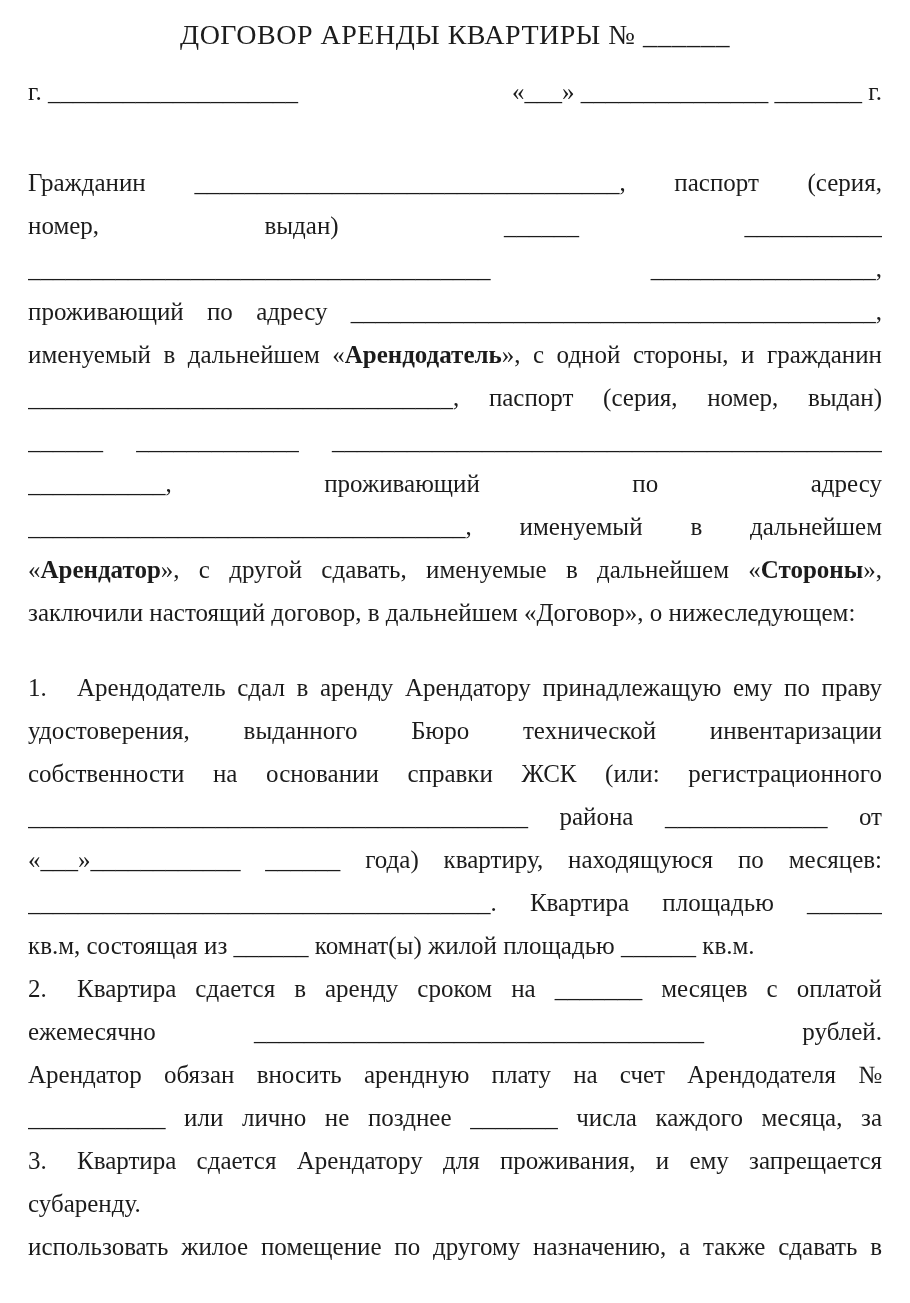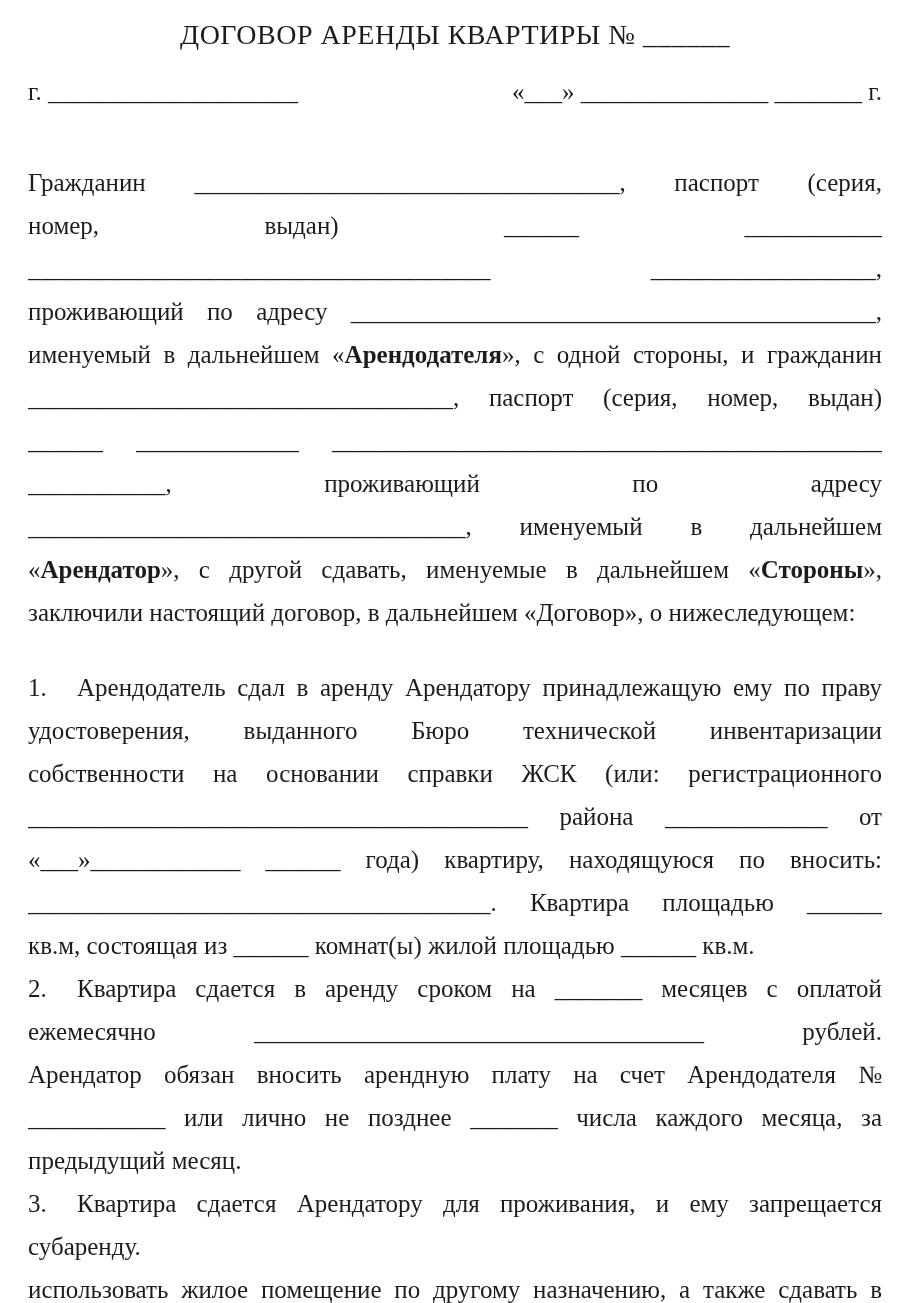--- a/index.html
+++ b/index.html
@@ -54,47 +54,46 @@
   <div class="dateline">
     <span>г. ____________________</span>
     <span>«___» _______________ _______ г.</span>
   </div>
 
   <div class="para">
     <div class="line">Гражданин __________________________________, паспорт (серия,</div>
     <div class="line">номер, выдан) ______ ___________</div>
     <div class="line">_____________________________________ __________________,</div>
     <div class="line">проживающий по адресу __________________________________________,</div>
-    <div class="line"><span>именуемый в дальнейшем «</span><b>Арендодателя</b><span>», с одной стороны, и гражданин</span></div>
+    <div class="line"><span>именуемый в дальнейшем «</span><b>Арендодатель</b><span>», с одной стороны, и гражданин</span></div>
     <div class="line">__________________________________, паспорт (серия, номер, выдан)</div>
     <div class="line">______ _____________ ____________________________________________</div>
     <div class="line">___________, проживающий по адресу</div>
     <div class="line">___________________________________, именуемый в дальнейшем</div>
     <div class="line"><span>«</span><b>Арендатор</b><span>», с другой сдавать, именуемые в дальнейшем «</span><b>Стороны</b><span>»,</span></div>
     <div class="line last">заключили настоящий договор, в дальнейшем «Договор», о нижеследующем:</div>
   </div>
 
   <div class="spacer"></div>
 
   <div class="para">
     <div class="line"><span class="num">1.</span><span>Арендодатель сдал в аренду Арендатору принадлежащую ему по праву</span></div>
     <div class="line">удостоверения, выданного Бюро технической инвентаризации</div>
     <div class="line">собственности на основании справки ЖСК (или: регистрационного</div>
     <div class="line">________________________________________ района _____________ от</div>
-    <div class="line">«___»____________ ______ года) квартиру, находящуюся по вносить:</div>
+    <div class="line">«___»____________ ______ года) квартиру, находящуюся по месяцев:</div>
     <div class="line">_____________________________________. Квартира площадью ______</div>
     <div class="line last">кв.м, состоящая из ______ комнат(ы) жилой площадью ______ кв.м.</div>
   </div>
 
   <div class="para">
     <div class="line"><span class="num">2.</span><span>Квартира сдается в аренду сроком на _______ месяцев с оплатой</span></div>
     <div class="line">ежемесячно ____________________________________ рублей.</div>
     <div class="line">Арендатор обязан вносить арендную плату на счет Арендодателя №</div>
     <div class="line">___________ или лично не позднее _______ числа каждого месяца, за</div>
-    <div class="line last">предыдущий месяц.</div>
   </div>
 
   <div class="para">
     <div class="line"><span class="num">3.</span><span>Квартира сдается Арендатору для проживания, и ему запрещается</span></div>
     <div class="line last">субаренду.</div>
     <div class="line">использовать жилое помещение по другому назначению, а также сдавать в</div>
   </div>
 
 </div>
 

